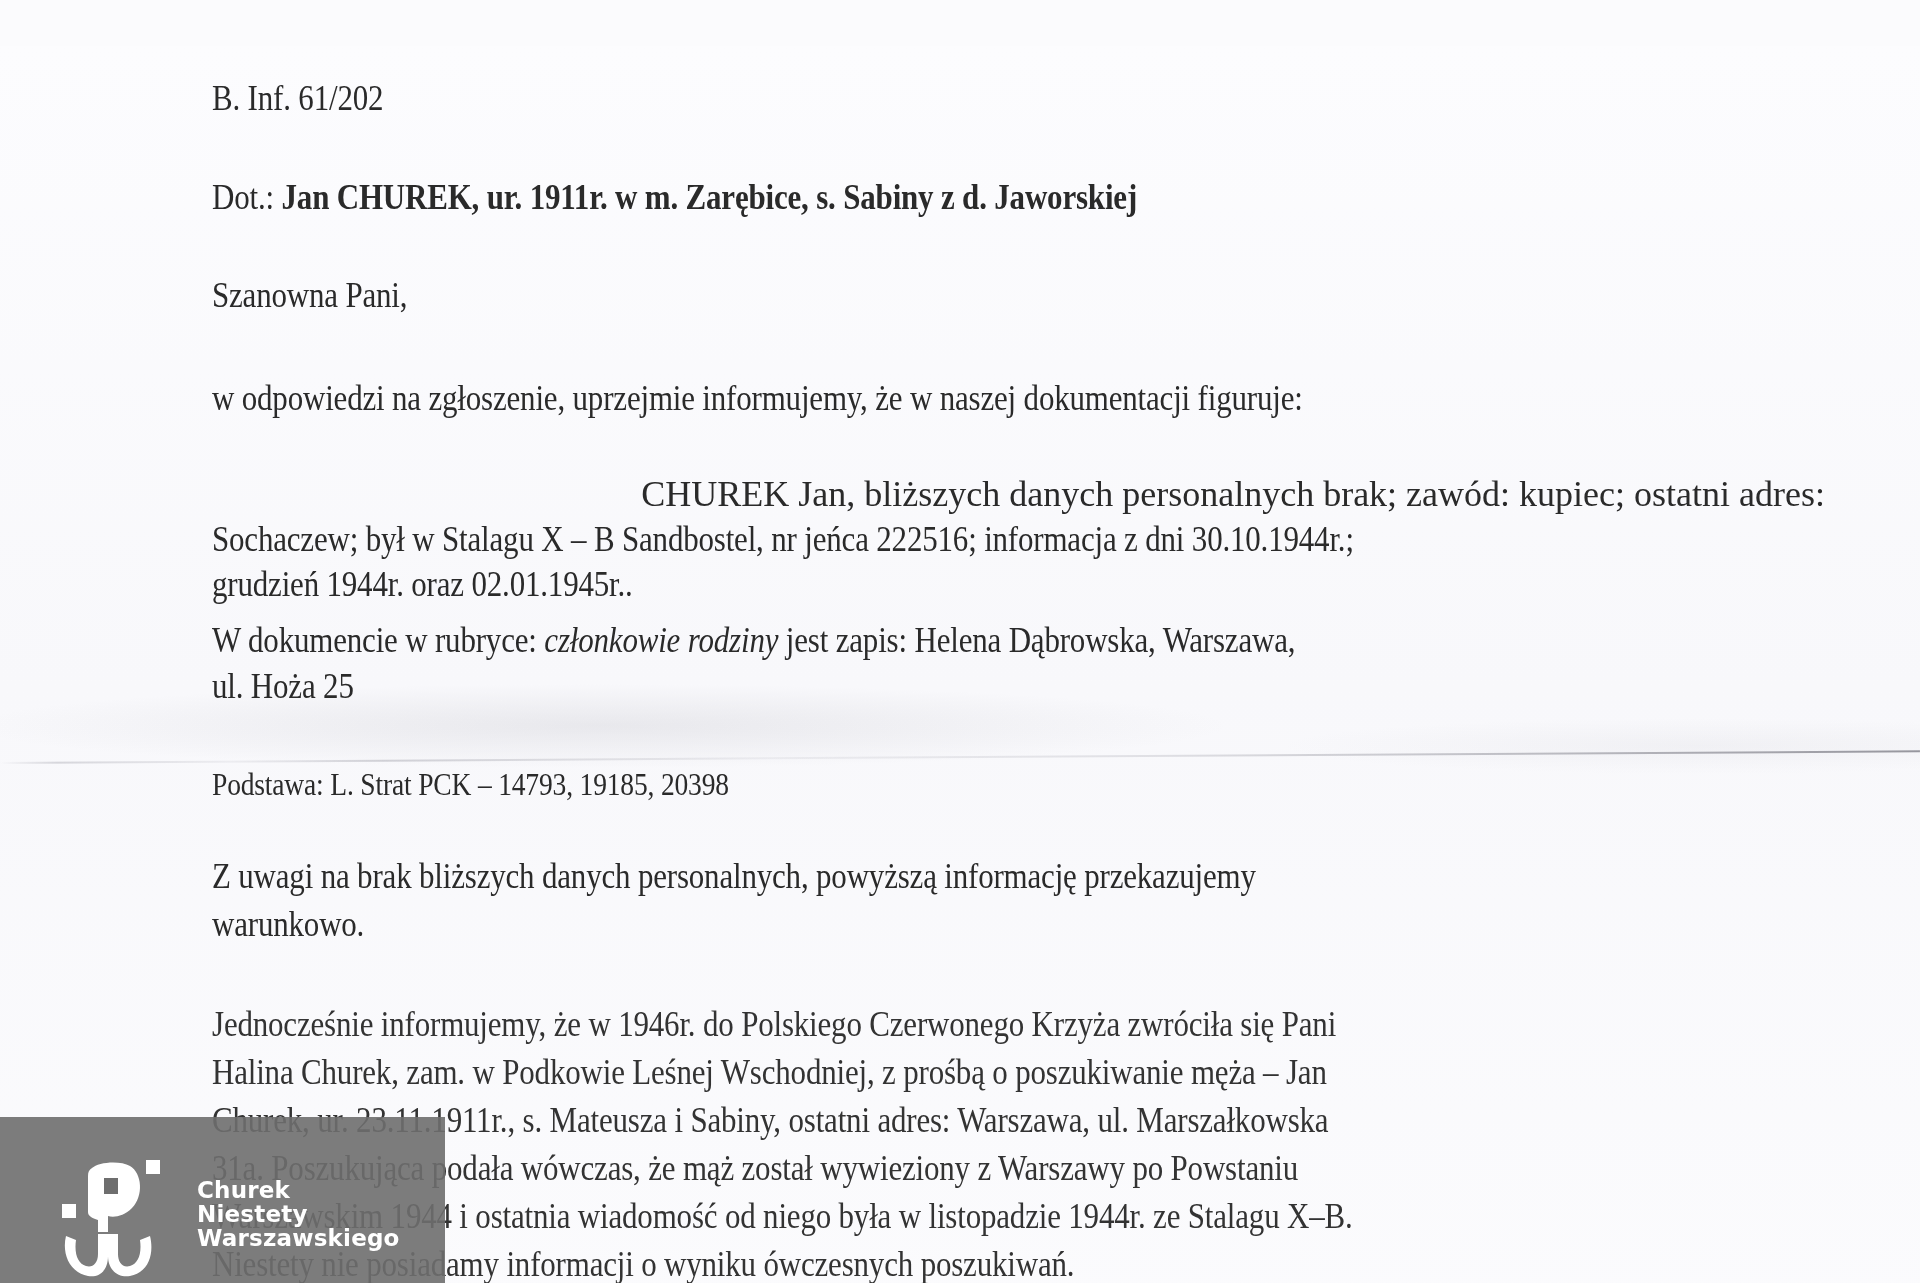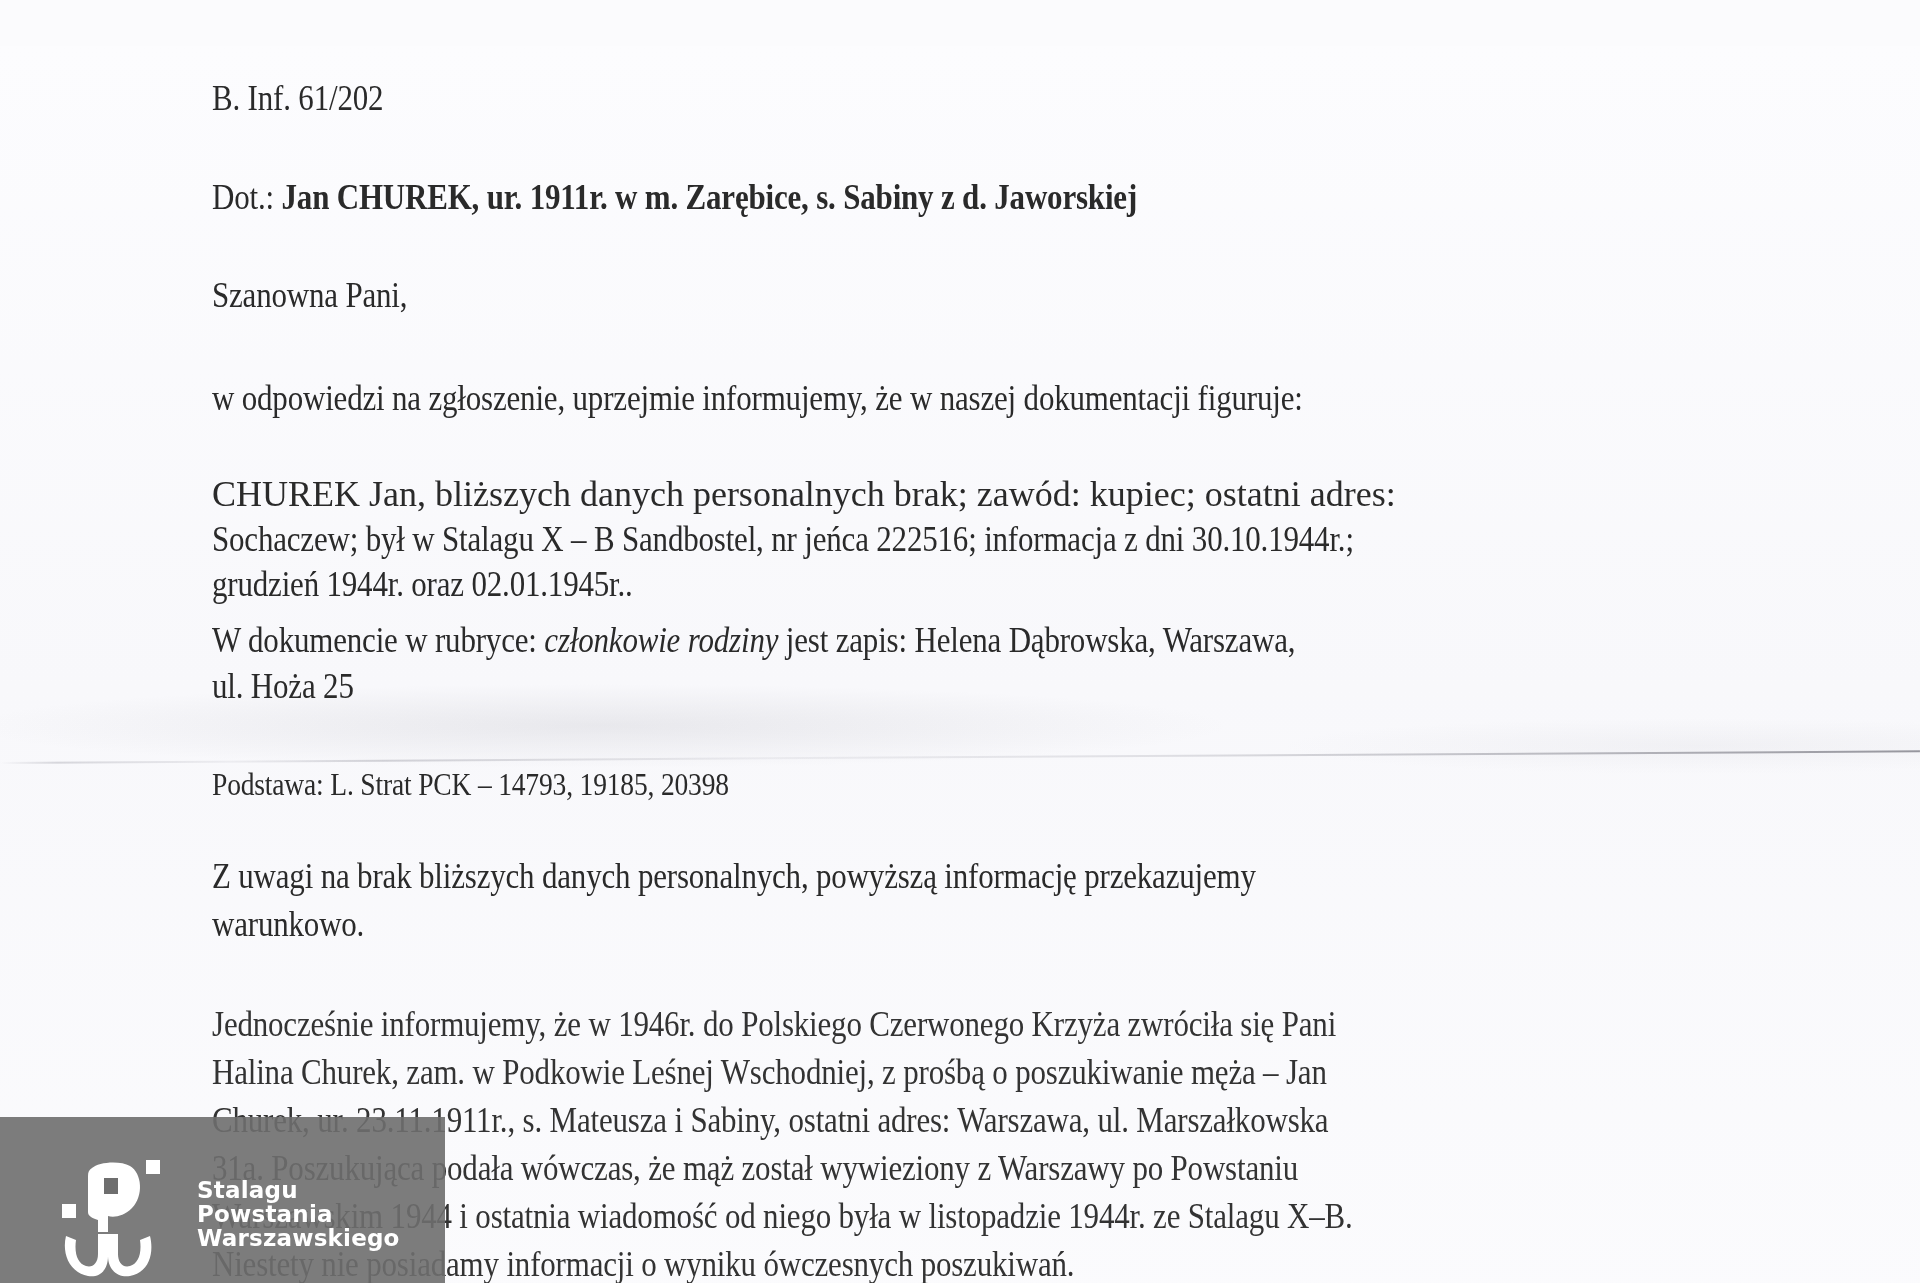--- a/index.html
+++ b/index.html
@@ -55,21 +55,21 @@
     .justified {
       position: absolute;
       left: 212px;
       width: 1613px;
       font-size: 36px;
       line-height: 40px;
       text-align: justify;
       text-align-last: justify;
       white-space: nowrap;
       display: flex;
-      justify-content: flex-start;
+      justify-content: flex-end;
     }
     .justified span.w { display: inline-block; }
     .bold { font-weight: bold; }
     .italic { font-style: italic; }
     .small { font-size: 32px; }
 
     .overlay {
       position: absolute;
       left: 0;
       top: 1071px;
@@ -153,18 +153,18 @@
     <path d="M8 80 C4 96 10 116 30 120 C42 122 50 114 50 100 L50 78 L40 78 L40 98 C40 108 34 112 28 110 C20 108 16 98 18 84 Z" fill="#ffffff"></path>
 
     <path d="M50 78 L50 100 C50 114 60 122 72 120 C92 116 96 96 92 80 L82 84 C84 98 80 108 72 110 C64 112 60 106 60 98 L60 78 Z" fill="#ffffff"></path>
 
     <rect x="4" y="48" width="14" height="14" fill="#ffffff"></rect>
 
     <rect x="88" y="4" width="14" height="14" fill="#ffffff"></rect>
   </svg>
 
   <div class="logo-text">
-    <div>Stalagu</div>
-    <div>Powstania</div>
+    <div>Churek</div>
+    <div>Niestety</div>
     <div>Warszawskiego</div>
   </div>
 
 </div>
 
 </body></html>

